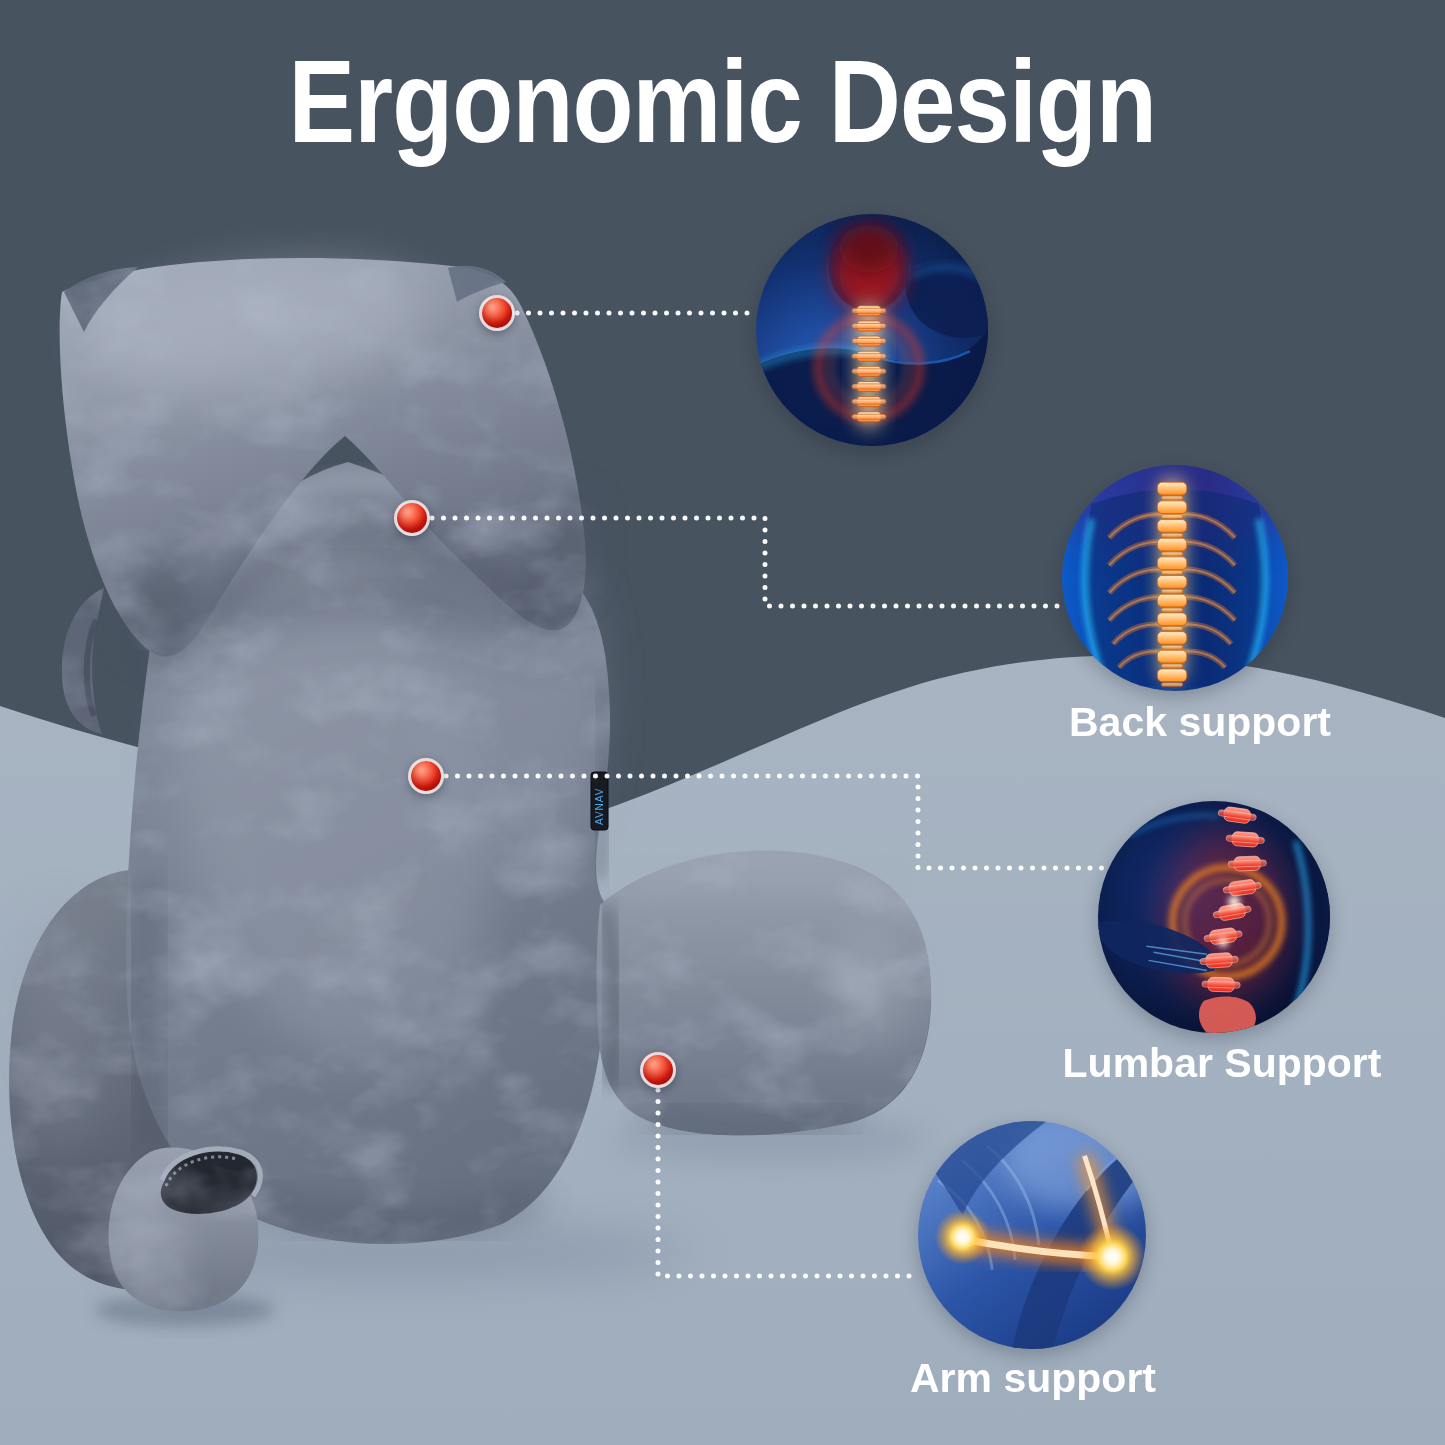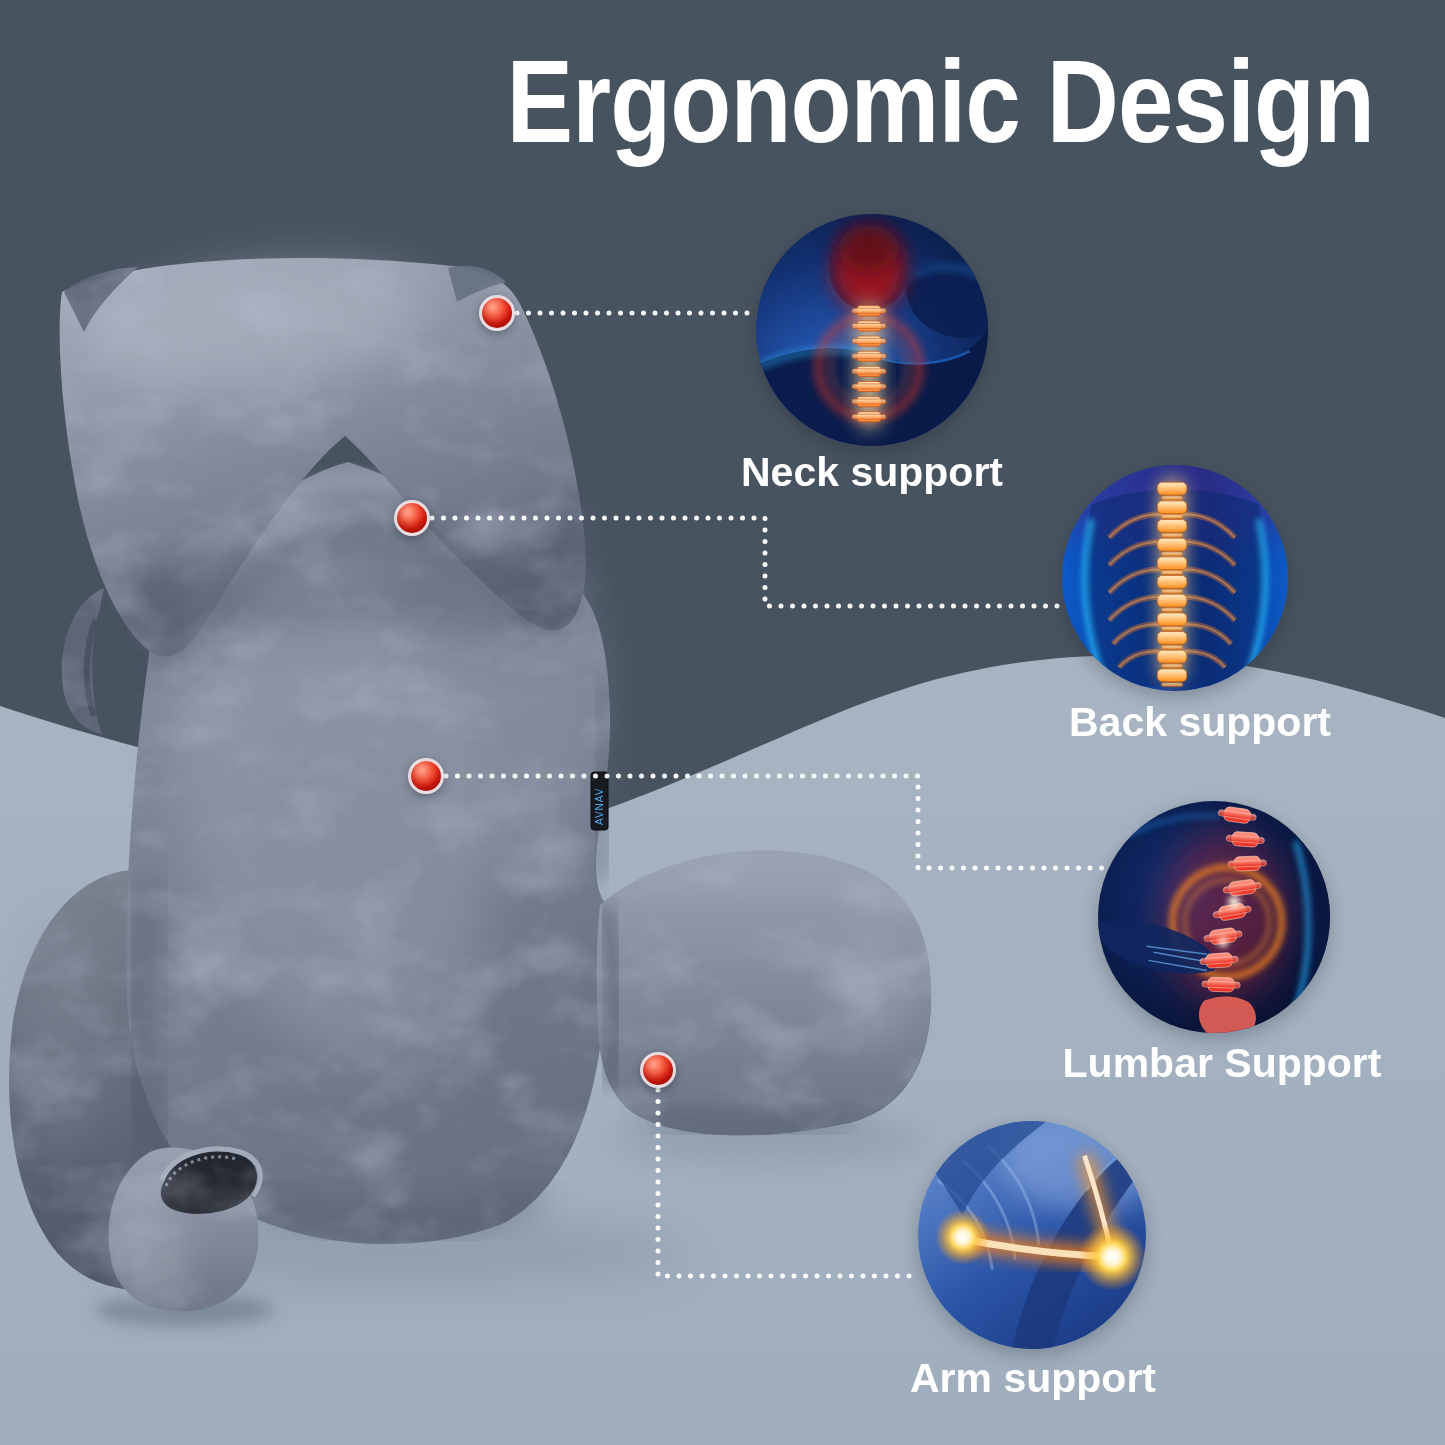--- a/index.html
+++ b/index.html
@@ -1,19 +1,19 @@
 <!DOCTYPE html>
 <html><head>
 <meta charset="utf-8">
 <style>
   html,body{margin:0;padding:0;width:1445px;height:1445px;overflow:hidden;background:#485360;
     font-family:"Liberation Sans",sans-serif;}
   .stage{position:relative;width:1445px;height:1445px;background:#485360;overflow:hidden;}
   .layer{position:absolute;left:0;top:0;}
-  .page-title{position:absolute;top:42px;left:0;width:1445px;text-align:right;
+  .page-title{position:absolute;top:42px;left:0;width:1445px;text-align:center;
     color:#fff;font-weight:bold;font-size:116px;line-height:1.05;white-space:nowrap;}
   .page-title .squeeze{display:inline-block;transform:scaleX(.86);transform-origin:center;letter-spacing:-1px;}
   .hotspot{position:absolute;width:30px;height:30px;border-radius:50%;
     border:3px solid rgba(233,236,242,.92);
     background:radial-gradient(circle at 35% 30%, #ff9a80 6%, #f4543a 38%, #e02112 62%, #a80d03 95%);
     box-shadow:0 3px 8px rgba(20,26,38,.35), inset 0 -5px 8px rgba(120,0,0,.45);
     transform:translate(-50%,-50%);}
   .callout-circle{position:absolute;border-radius:50%;overflow:hidden;
     box-shadow:0 6px 18px rgba(15,22,36,.25);}
   .callout-circle svg{display:block;}
@@ -206,21 +206,20 @@
           <use href="#n-vert" x="112" y="111"></use>
           <use href="#n-vert" x="112" y="126"></use>
         <use href="#n-vert" x="112" y="141"></use>
           <use href="#n-vert" x="112" y="156"></use>
           <use href="#n-vert" x="112" y="171"></use>
         <use href="#n-vert" x="112" y="186"></use>
           <use href="#n-vert" x="112" y="201"></use>
       </g>
     </svg>
   </div>
-  <div class="callout-label" style="left:872px;top:449px;">Neck support</div>
 
   <div class="callout-circle" style="left:1062px;top:465px;width:226px;height:226px;">
     <svg width="226" height="226" viewBox="0 0 230 230">
       <defs>
         <linearGradient id="bk-bg" x1="0" y1="0" x2="1" y2="0">
           <stop offset="0" stop-color="#0d5ac8"></stop>
             <stop offset="0.35" stop-color="#0a3c96"></stop>
           <stop offset="0.65" stop-color="#0a2f7e"></stop>
             <stop offset="1" stop-color="#0d5ac8"></stop>
         </linearGradient>

